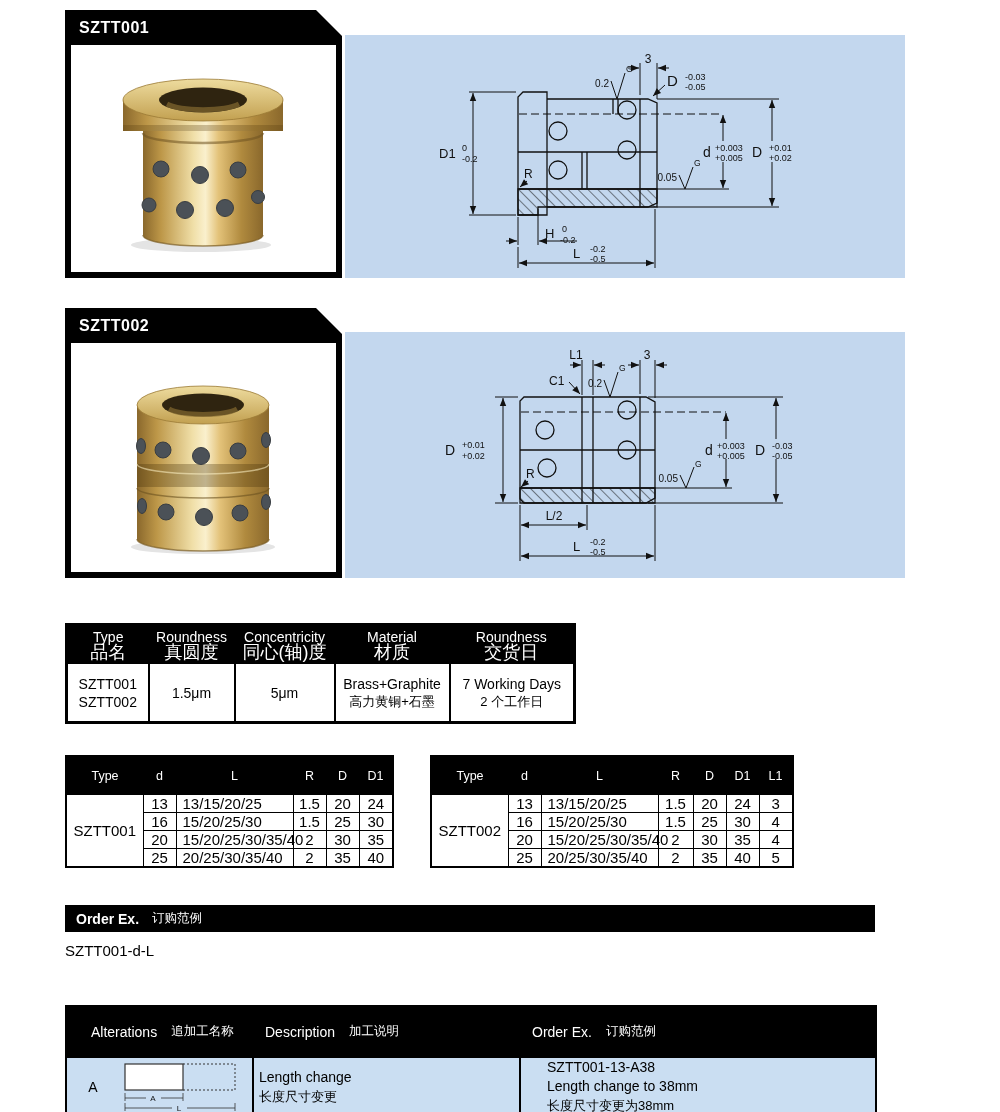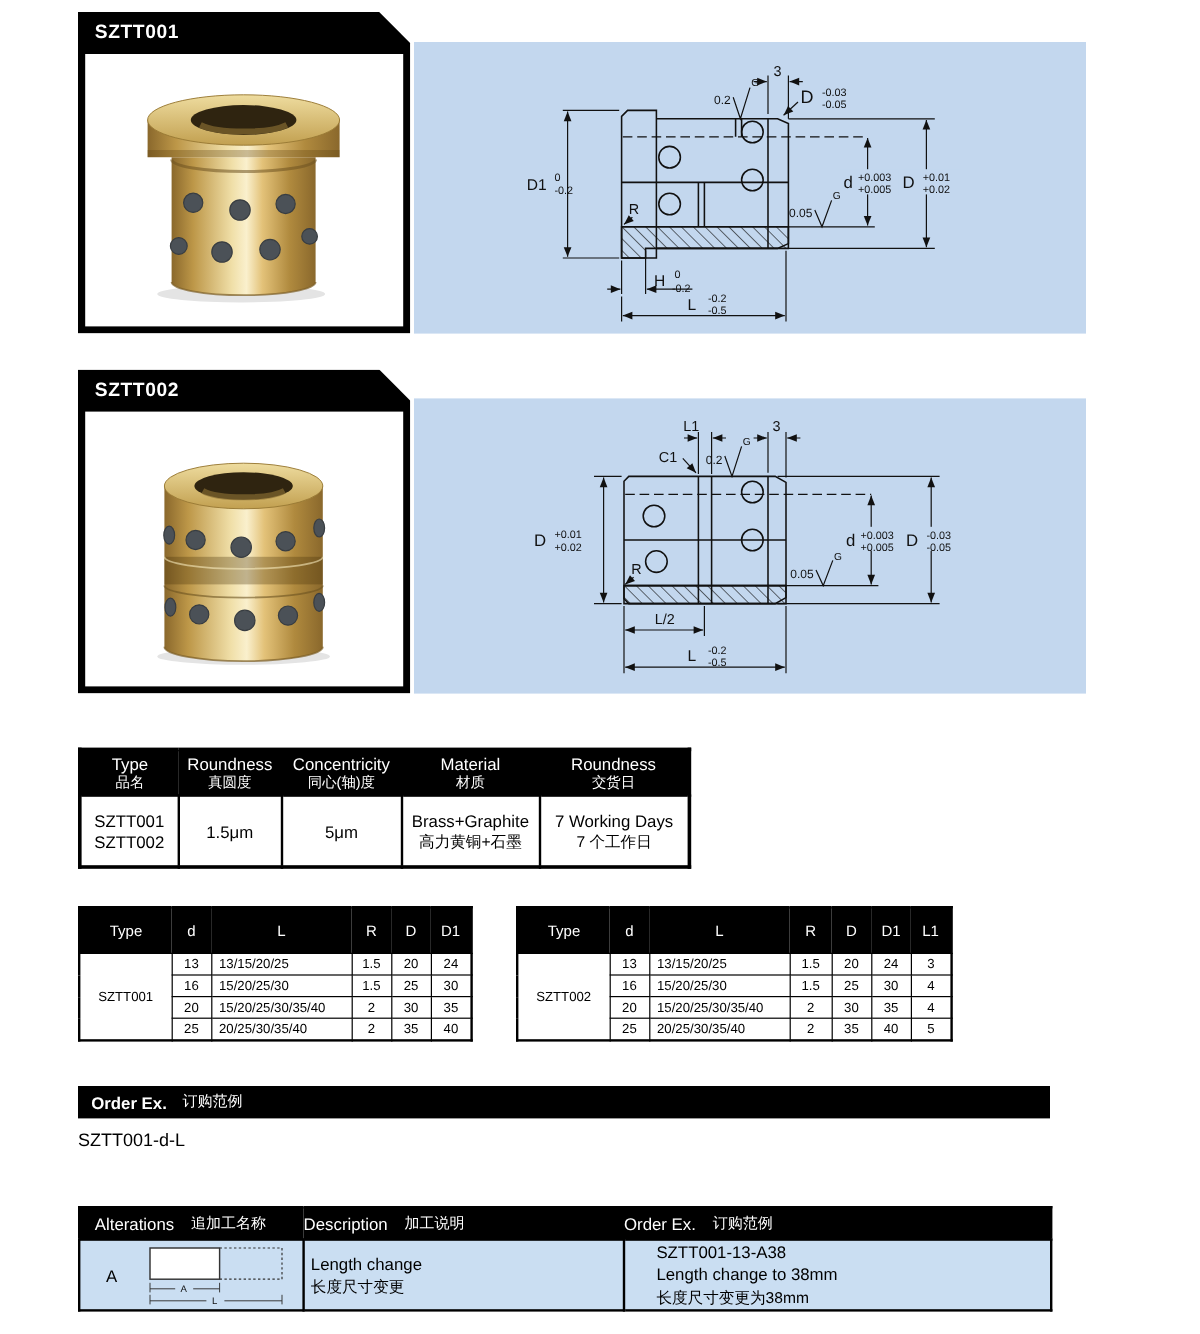--- a/index.html
+++ b/index.html
@@ -9,37 +9,37 @@
   .frame{position:absolute;background:#000;
          clip-path:polygon(0 0, calc(100% - 26px) 0, 100% 26px, 100% 100%, 0 100%);}
   .frame-title{color:#fff;font-size:16px;font-weight:bold;letter-spacing:.5px;padding:9px 0 0 14px;}
   .photo{position:absolute;background:#fff;}
   .bluepanel{position:absolute;background:#c3d7ee;}
   
   .spec-table{position:absolute;left:65px;top:623px;border-collapse:collapse;table-layout:fixed;
               background:#fff;border:3px solid #000;}
   .spec-table th{background:#000;color:#fff;font-weight:normal;height:33px;padding:1px 0 2px;vertical-align:middle;}
   .spec-table .h-en{font-size:14px;line-height:16px;}
-  .spec-table .h-zh{font-size:12px;line-height:14px;}
+  .spec-table .h-zh{font-size:18px;line-height:14px;}
   .spec-table td{border:2px solid #000;text-align:center;vertical-align:middle;font-size:14px;height:55px;line-height:18px;}
   .spec-table .zh{font-size:13px;}
   
   .dim-table{position:absolute;border-collapse:collapse;table-layout:fixed;border:2.5px solid #000;background:#fff;}
   .dim-table th{background:#000;color:#fff;font-size:12.5px;font-weight:normal;height:37px;padding:0;}
-  .dim-table td{border:1.5px solid #000;font-size:11px;text-align:center;height:17px;padding:0 2px;}
+  .dim-table td{border:1.5px solid #000;font-size:15px;text-align:center;height:17px;padding:0 2px;}
   .dim-table td.l{text-align:left;padding-left:6px;}
   
   .order-bar{position:absolute;left:65px;top:905px;width:810px;height:27px;background:#000;color:#fff;
              display:flex;align-items:center;}
   .order-bar .en{font-size:14px;font-weight:bold;margin-left:11px;}
   .order-bar .zh{font-size:12.5px;margin-left:13px;}
   .order-example{position:absolute;left:65px;top:942px;font-size:15px;}
   
   .alt-table{position:absolute;left:65px;top:1005px;border-collapse:collapse;table-layout:fixed;border:2.5px solid #000;}
-  .alt-table th{background:#000;color:#fff;font-weight:normal;height:25px;padding:0;}
+  .alt-table th{background:#000;color:#fff;font-weight:normal;height:25px;padding:12px;}
   .alt-table .th-flex{display:flex;align-items:center;gap:14px;}
   .alt-table .th-flex.left{justify-content:flex-start;padding-left:12px;}
   .alt-table .th-en{font-size:14px;}
   .alt-table .th-zh{font-size:12.5px;}
   .alt-table td{border:2px solid #000;background:#cadef2;height:53px;vertical-align:middle;padding:0;}
   .alt-code-cell{display:flex;align-items:center;}
   .alt-code{width:52px;text-align:center;font-size:14px;}
   .alt-desc{padding-left:5px;font-size:14px;line-height:19px;}
   .alt-desc .zh, .alt-order .zh{font-size:13px;}
   .alt-order{padding-left:26px;font-size:14px;line-height:19px;border-radius:28px;}
@@ -330,21 +330,21 @@
             <div>SZTT002</div>
           </td>
       <td>1.5μm</td>
       <td>5μm</td>
       <td>
             <div>Brass+Graphite</div>
             <div class="zh">高力黄铜+石墨</div>
           </td>
       <td>
             <div>7 Working Days</div>
-            <div class="zh">7 个工作日</div>
+            <div class="zh">2 个工作日</div>
           </td>
     </tr>
   </tbody>
     </table>
 
   <table class="dim-table" style="left:65px;top:755px;width:327px;">
     <colgroup>
         <col style="width:77px">
         <col style="width:33px">
         <col style="width:117px">

